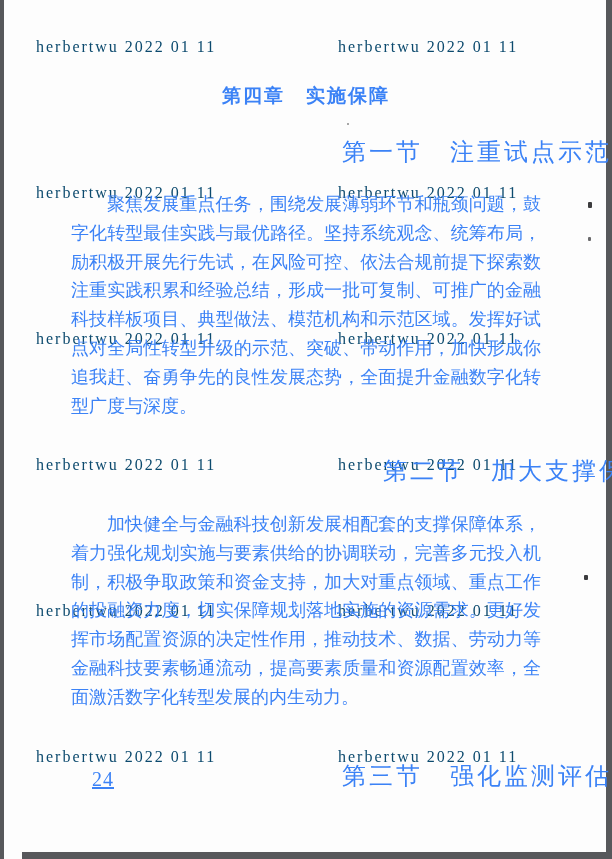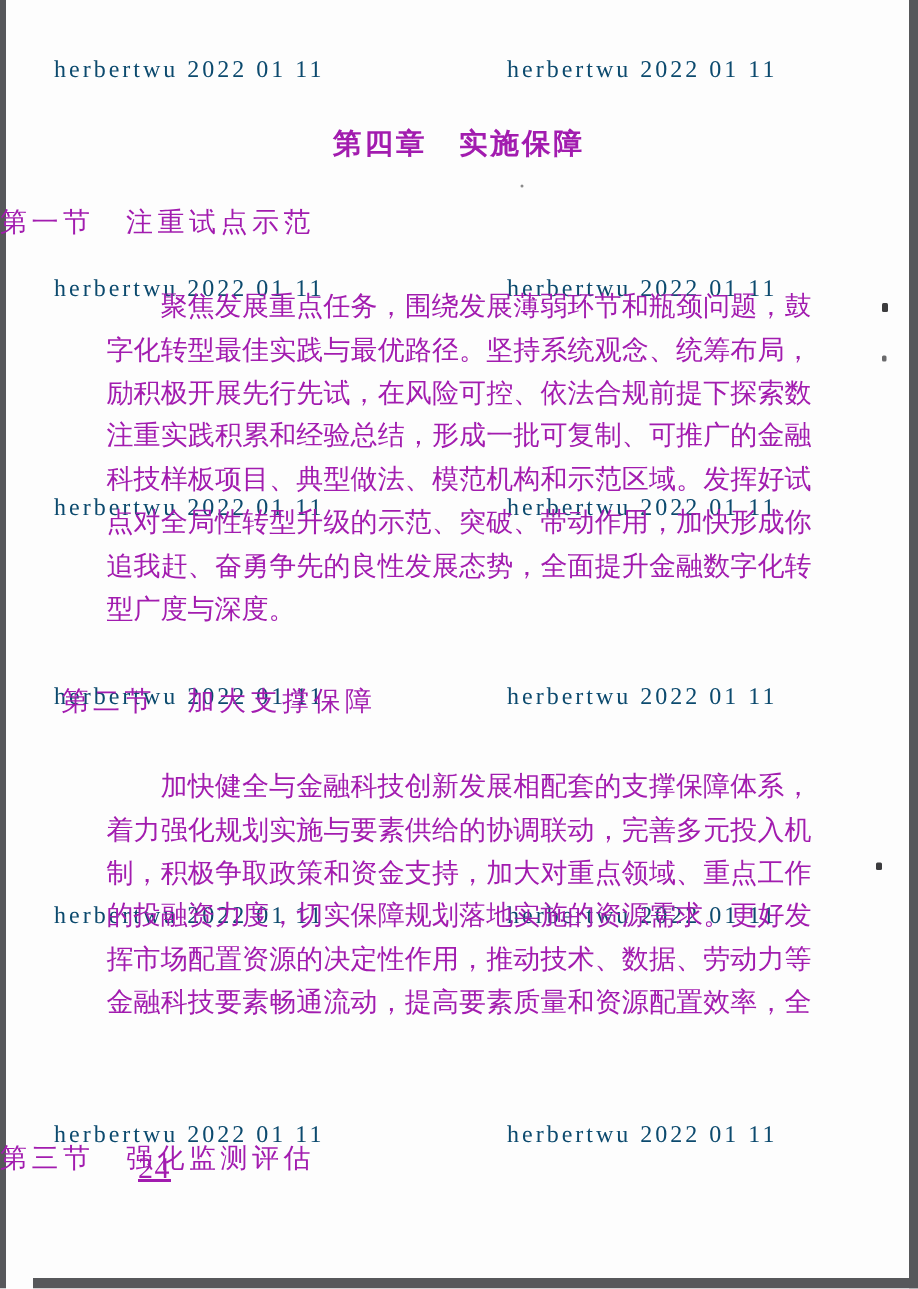--- a/index.html
+++ b/index.html
@@ -24,31 +24,31 @@
     position:absolute;left:0;top:0;width:612px;height:859px;
     pointer-events:none;z-index:1;
   }
   .watermark{
     position:absolute;
     font-family:Liberation Serif, serif;
     font-size:16px;letter-spacing:2px;color:#0c4a6e;
     white-space:nowrap;
   }
   
-  .content{position:absolute;left:0;top:0;width:612px;height:738px;z-index:2;color:#a21caf;}
+  .content{position:absolute;left:0;top:0;width:612px;height:738px;z-index:2;color:#3b82f6;}
   .chapter-title{
     position:absolute;left:0;top:83px;width:612px;
     text-align:center;
     font-family:"Liberation Sans","DejaVu Sans",sans-serif;
     font-weight:bold;font-size:19px;letter-spacing:2px;
   }
   .section-heading{
     position:absolute;left:0;width:612px;
-    text-align:left;
-    font-size:18px;letter-spacing:3px;font-weight:normal;margin:0;
+    text-align:right;
+    font-size:24px;letter-spacing:3px;font-weight:normal;margin:0;
   }
   .section-1{top:136px;}
   .section-2{top:455px;margin-left:41px;}
   .section-3{top:760px;}
   .para{
     position:absolute;left:71px;width:470px;
     font-size:18px;line-height:28.8px;
   }
   .para-1{top:190px;}
   .para-2{top:510px;}
@@ -105,20 +105,21 @@
 
     <h2 class="section-heading section-2">第二节　加大支撑保障</h2>
 
     <div class="para para-2">
       <div class="line indent">加快健全与金融科技创新发展相配套的支撑保障体系，</div>
       <div class="line">着力强化规划实施与要素供给的协调联动，完善多元投入机</div>
       <div class="line">制，积极争取政策和资金支持，加大对重点领域、重点工作</div>
       <div class="line">的投融资力度，切实保障规划落地实施的资源需求。更好发</div>
       <div class="line">挥市场配置资源的决定性作用，推动技术、数据、劳动力等</div>
       <div class="line">金融科技要素畅通流动，提高要素质量和资源配置效率，全</div>
+      <div class="line last">面激活数字化转型发展的内生动力。</div>
     </div>
 
     <h2 class="section-heading section-3">第三节　强化监测评估</h2>
 
     <div class="page-number">24</div>
   </div>
 
   <div class="speck speck-1"></div>
   <div class="speck speck-2"></div>
   <div class="speck speck-3"></div>

